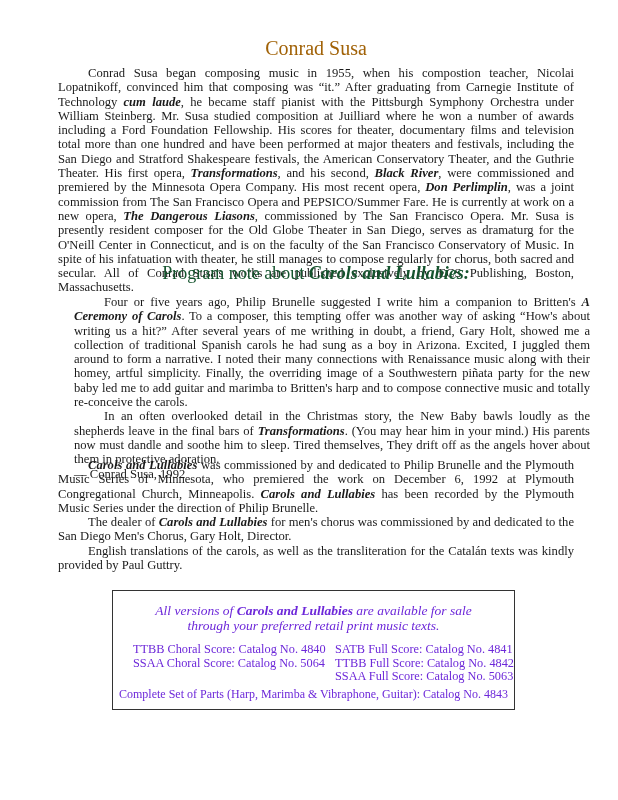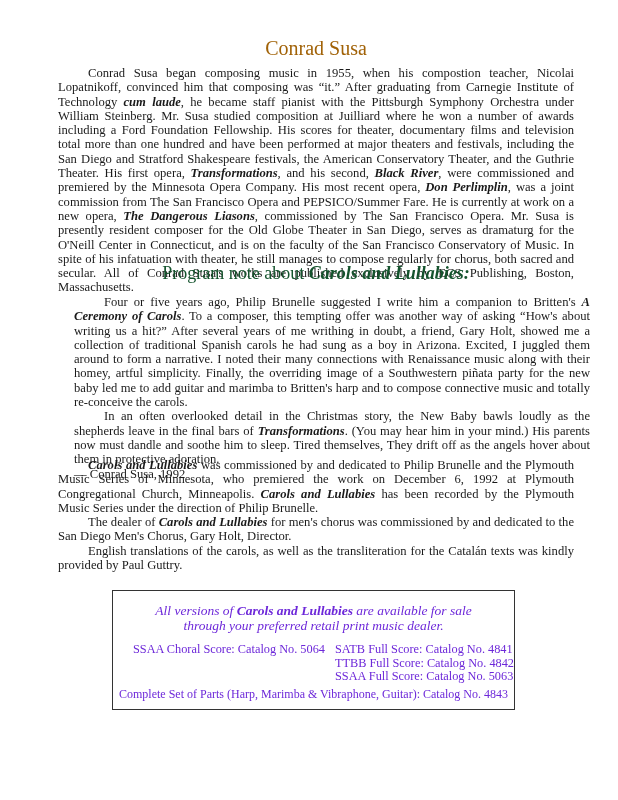--- a/index.html
+++ b/index.html
@@ -69,23 +69,24 @@
   <div class="credits">
     <p class="para"><i>Carols and Lullabies</i><span> was commissioned by and dedicated to Philip Brunelle and the Plymouth Music Series of Minnesota, who premiered the work on December 6, 1992 at Plymouth Congregational Church, Minneapolis. </span><i>Carols and Lullabies</i><span> has been recorded by the Plymouth Music Series under the direction of Philip Brunelle.</span></p>
     <p class="para"><span>The dealer of </span><i>Carols and Lullabies</i><span> for men's chorus was commissioned by and dedicated to the San Diego Men's Chorus, Gary Holt, Director.</span></p>
     <p class="para"><span>English translations of the carols, as well as the transliteration for the Catalán texts was kindly provided by Paul Guttry.</span></p>
   </div>
 </div>
 
 <div class="box">
   <div class="box-head">
     <div><span>All versions of </span><b>Carols and Lullabies</b><span> are available for sale</span></div>
-    <div>through your preferred retail print music dealer.</div>
+    <div>through your preferred retail print music texts.</div>
   </div>
   <div class="cat left">
+    <div>TTBB Choral Score: Catalog No. 4840</div>
     <div>SSAA Choral Score: Catalog No. 5064</div>
   </div>
   <div class="cat right">
     <div>SATB Full Score: Catalog No. 4841</div>
     <div>TTBB Full Score: Catalog No. 4842</div>
     <div>SSAA Full Score: Catalog No. 5063</div>
   </div>
   <div class="parts">Complete Set of Parts (Harp, Marimba &amp; Vibraphone, Guitar): Catalog No. 4843</div>
 </div>
 

